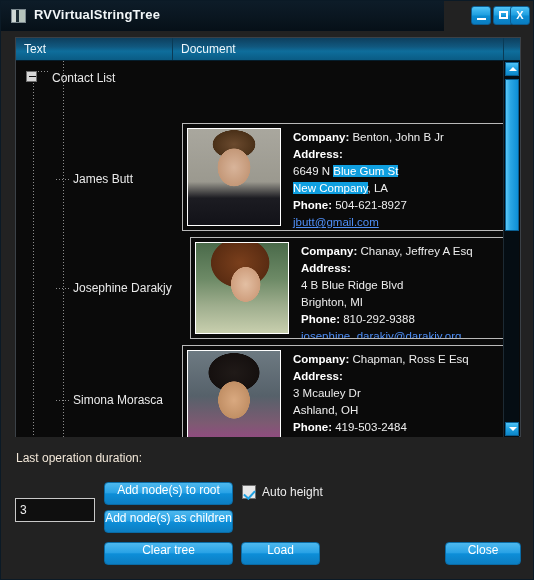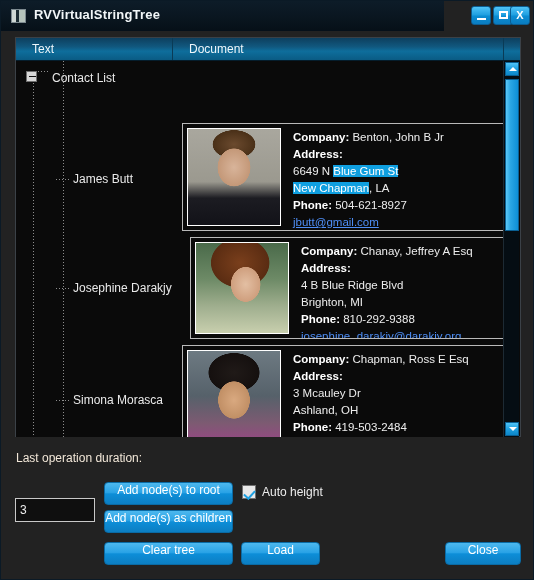--- a/index.html
+++ b/index.html
@@ -98,21 +98,21 @@
     width: 504px; height: 23px;
     display: flex;
     background: linear-gradient(180deg, #0d3f5e 0%, #11587f 40%, #0e6e9c 60%, #0a5b84 100%);
     border-bottom: 1px solid #051d2c;
   }
   .th {
     height: 22px;
     line-height: 22px;
     font-size: 12px;
     color: #eef6fb;
-    padding-left: 16px;
+    padding-left: 8px;
     border-right: 1px solid #0a3b56;
     overflow: hidden;
     white-space: nowrap;
     cursor: pointer;
   }
   #th-text { width: 157px; }
   #th-doc  { width: 331px; }
   #th-end  { width: 16px; border-right: none; }
 
   #tree-body {
@@ -414,21 +414,21 @@
           <div class="details">
             <div class="line">
               <span class="lbl">Company:</span>
               <span>Benton, John B Jr</span>
             </div>
             <div class="line lbl">Address:</div>
             <div class="line">
               <span>6649 N </span><span class="hl">Blue Gum St</span>
             </div>
             <div class="line">
-              <span class="hl">New Chapman</span><span>, LA</span>
+              <span class="hl">New Company</span><span>, LA</span>
             </div>
             <div class="line">
               <span class="lbl">Phone:</span>
               <span>504-621-8927</span>
             </div>
             <div class="line mail">jbutt@gmail.com</div>
           </div>
         </div>
       </div>
 

